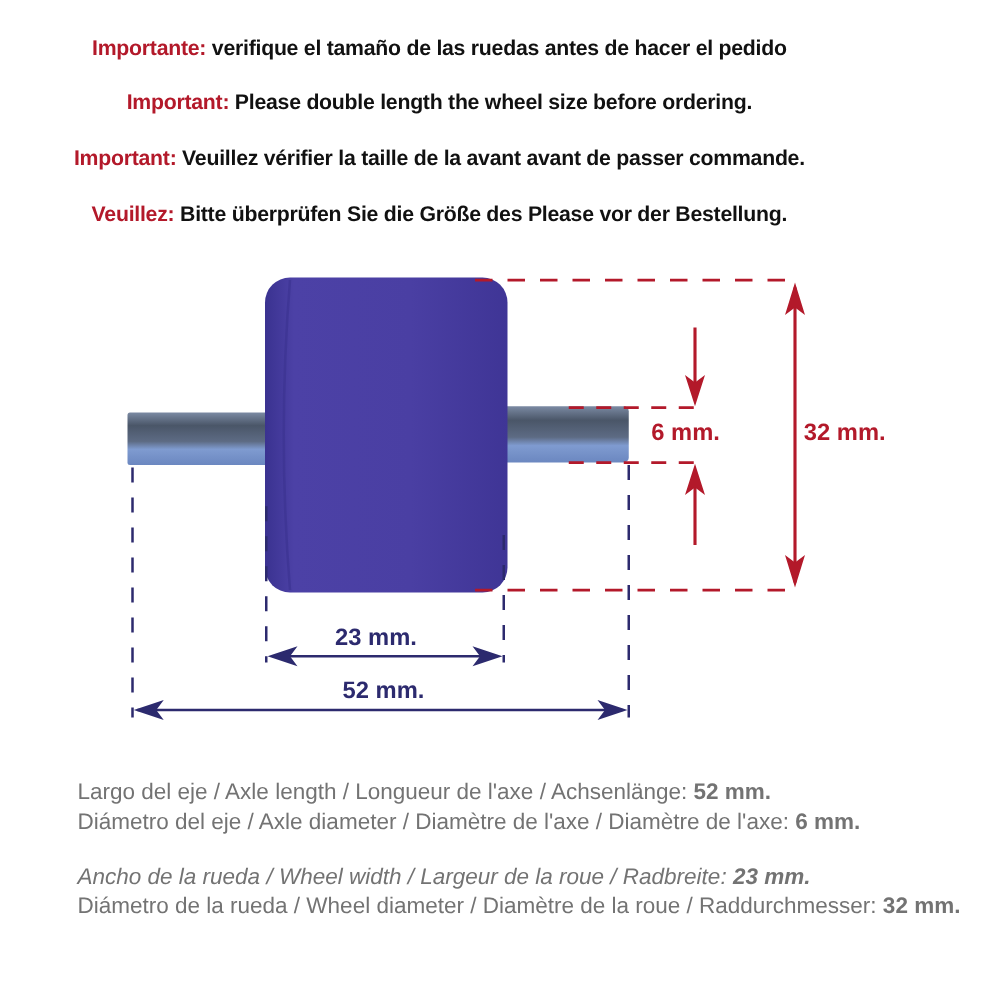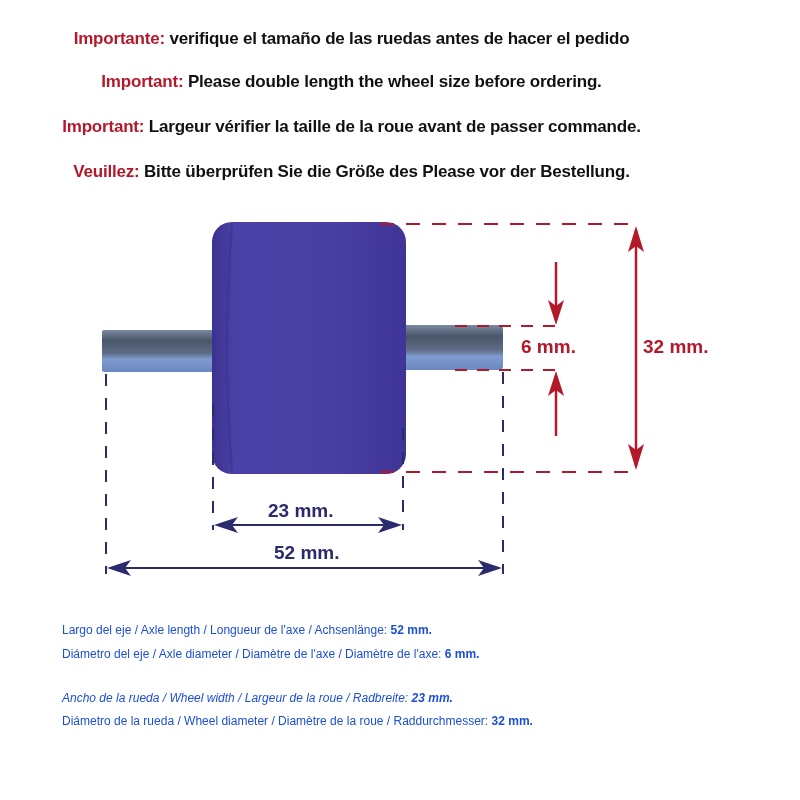--- a/index.html
+++ b/index.html
@@ -2,34 +2,34 @@
 <html><head>
 <meta charset="utf-8">
 <style>
   html, body { margin:0; padding:0; background:#ffffff; }
   body { width:800px; height:800px; position:relative; overflow:hidden; font-family:"Liberation Sans", sans-serif; }
   .notice { position:absolute; left:0; width:703px; text-align:center; font-weight:bold; font-size:17px; color:#111; letter-spacing:-0.2px; }
   .notice .lbl { color:#b3192a; }
   .diagram { position:absolute; left:0; top:0; width:800px; height:800px; }
   .dim-label-red { position:absolute; font-size:19px; font-weight:bold; color:#b3192a; font-family:"Liberation Sans", sans-serif; }
   .dim-label-blue { position:absolute; font-size:19px; font-weight:bold; color:#2c2a6e; font-family:"Liberation Sans", sans-serif; }
-  .spec { position:absolute; left:62px; font-size:12px; color:#1d4ed8; white-space:nowrap; }
+  .spec { position:absolute; left:62px; font-size:18px; color:#737373; white-space:nowrap; }
   .spec b { font-weight:bold; }
 </style>
 </head>
 <body>
 
 <div class="notice" style="top:29px;">
   <span class="lbl">Importante:</span><span> verifique el tamaño de las ruedas antes de hacer el pedido</span>
 </div>
 <div class="notice" style="top:72px;">
   <span class="lbl">Important:</span><span> Please double length the wheel size before ordering.</span>
 </div>
 <div class="notice" style="top:117px;">
-  <span class="lbl">Important:</span><span> Largeur vérifier la taille de la roue avant de passer commande.</span>
+  <span class="lbl">Important:</span><span> Veuillez vérifier la taille de la avant avant de passer commande.</span>
 </div>
 <div class="notice" style="top:162px;">
   <span class="lbl">Veuillez:</span><span> Bitte überprüfen Sie die Größe des Please vor der Bestellung.</span>
 </div>
 
 <svg class="diagram" width="800" height="800" viewBox="0 0 800 800" xmlns="http://www.w3.org/2000/svg">
   <defs>
     <linearGradient id="axleGrad" x1="0" y1="0" x2="0" y2="1">
       <stop offset="0" stop-color="#7b8aa3"></stop>
       <stop offset="0.25" stop-color="#4a5668"></stop>

